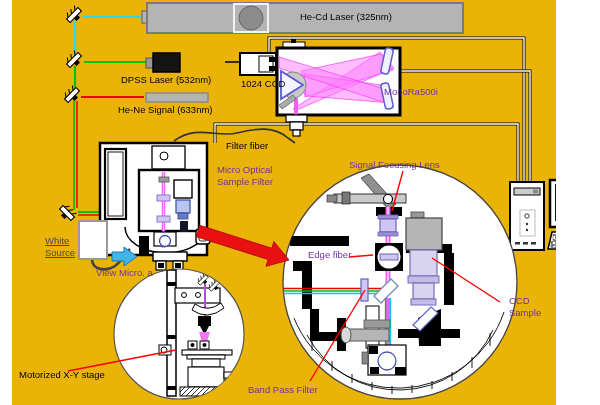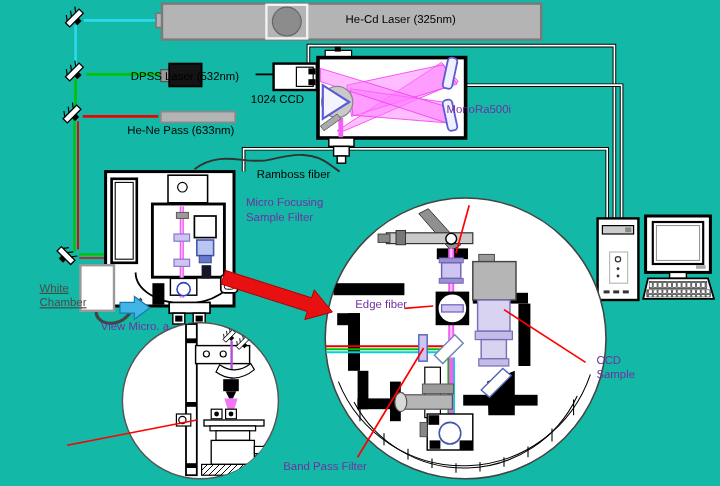--- a/index.html
+++ b/index.html
@@ -1,17 +1,17 @@
 <!DOCTYPE html>
 <html><head>
 <meta charset="utf-8">
 <style>
   html,body{margin:0;padding:0;background:#fff;}
-  #stage{position:relative;width:600px;height:405px;background:#14b8a6;overflow:hidden;
-         font-family:"Liberation Sans",sans-serif;}
+  #stage{position:relative;width:544px;height:405px;background:#eab308;overflow:hidden;
+         font-family:"Liberation Sans",sans-serif;margin-left:12px;}
   #stage svg{position:absolute;left:0;top:0;}
   .lbl{position:absolute;font-size:9.5px;line-height:12px;color:#000;white-space:nowrap;}
   .purple{color:#7030a0;}
   .gray{color:#4a4a4a;text-decoration:underline;}
   .two{line-height:12px;}
 </style>
 </head>
 <body>
 
 <div id="stage">
@@ -326,33 +326,35 @@
   <g stroke="#ff0000" stroke-width="1.4">
     <line x1="391" y1="171" x2="380" y2="211"></line>
     <line x1="337" y1="257" x2="361" y2="255"></line>
     <line x1="488" y1="302" x2="420" y2="258"></line>
     <line x1="298" y1="381" x2="353" y2="290"></line>
     <line x1="56" y1="371" x2="164" y2="350"></line>
   </g>
 </svg>
 
 <div class="lbl" style="left:288px;top:11px">He-Cd Laser (325nm)</div>
-<div class="lbl" style="left:109px;top:59px">DPSS Laser (532nm)</div>
-<div class="lbl" style="left:106px;top:104px">He-Ne Pass (633nm)</div>
-<div class="lbl" style="left:209px;top:78px">1024 CCD</div>
+<div class="lbl" style="left:109px;top:74px">DPSS Laser (532nm)</div>
+<div class="lbl" style="left:106px;top:104px">He-Ne Signal (633nm)</div>
+<div class="lbl" style="left:229px;top:78px">1024 CCD</div>
 <div class="lbl purple" style="left:372px;top:86px">MonoRa500i</div>
-<div class="lbl" style="left:214px;top:140px">Ramboss fiber</div>
+<div class="lbl" style="left:214px;top:140px">Filter fiber</div>
 <div class="lbl purple two" style="left:205px;top:164px">
-  <div>Micro Focusing</div>
+  <div>Micro Optical</div>
   <div>Sample Filter</div>
 </div>
 <div class="lbl gray two" style="left:33px;top:235px">
   <div>White</div>
-  <div>Chamber</div>
+  <div>Source</div>
 </div>
 <div class="lbl purple" style="left:84px;top:267px">View Micro. a</div>
+<div class="lbl" style="left:7px;top:369px">Motorized X-Y stage</div>
+<div class="lbl purple" style="left:337px;top:159px">Signal Focusing Lens</div>
 <div class="lbl purple" style="left:296px;top:249px">Edge fiber</div>
 <div class="lbl purple two" style="left:497px;top:295px">
   <div>CCD</div>
   <div>Sample</div>
 </div>
 <div class="lbl purple" style="left:236px;top:384px">Band Pass Filter</div>
 </div>
 
 </body></html>

